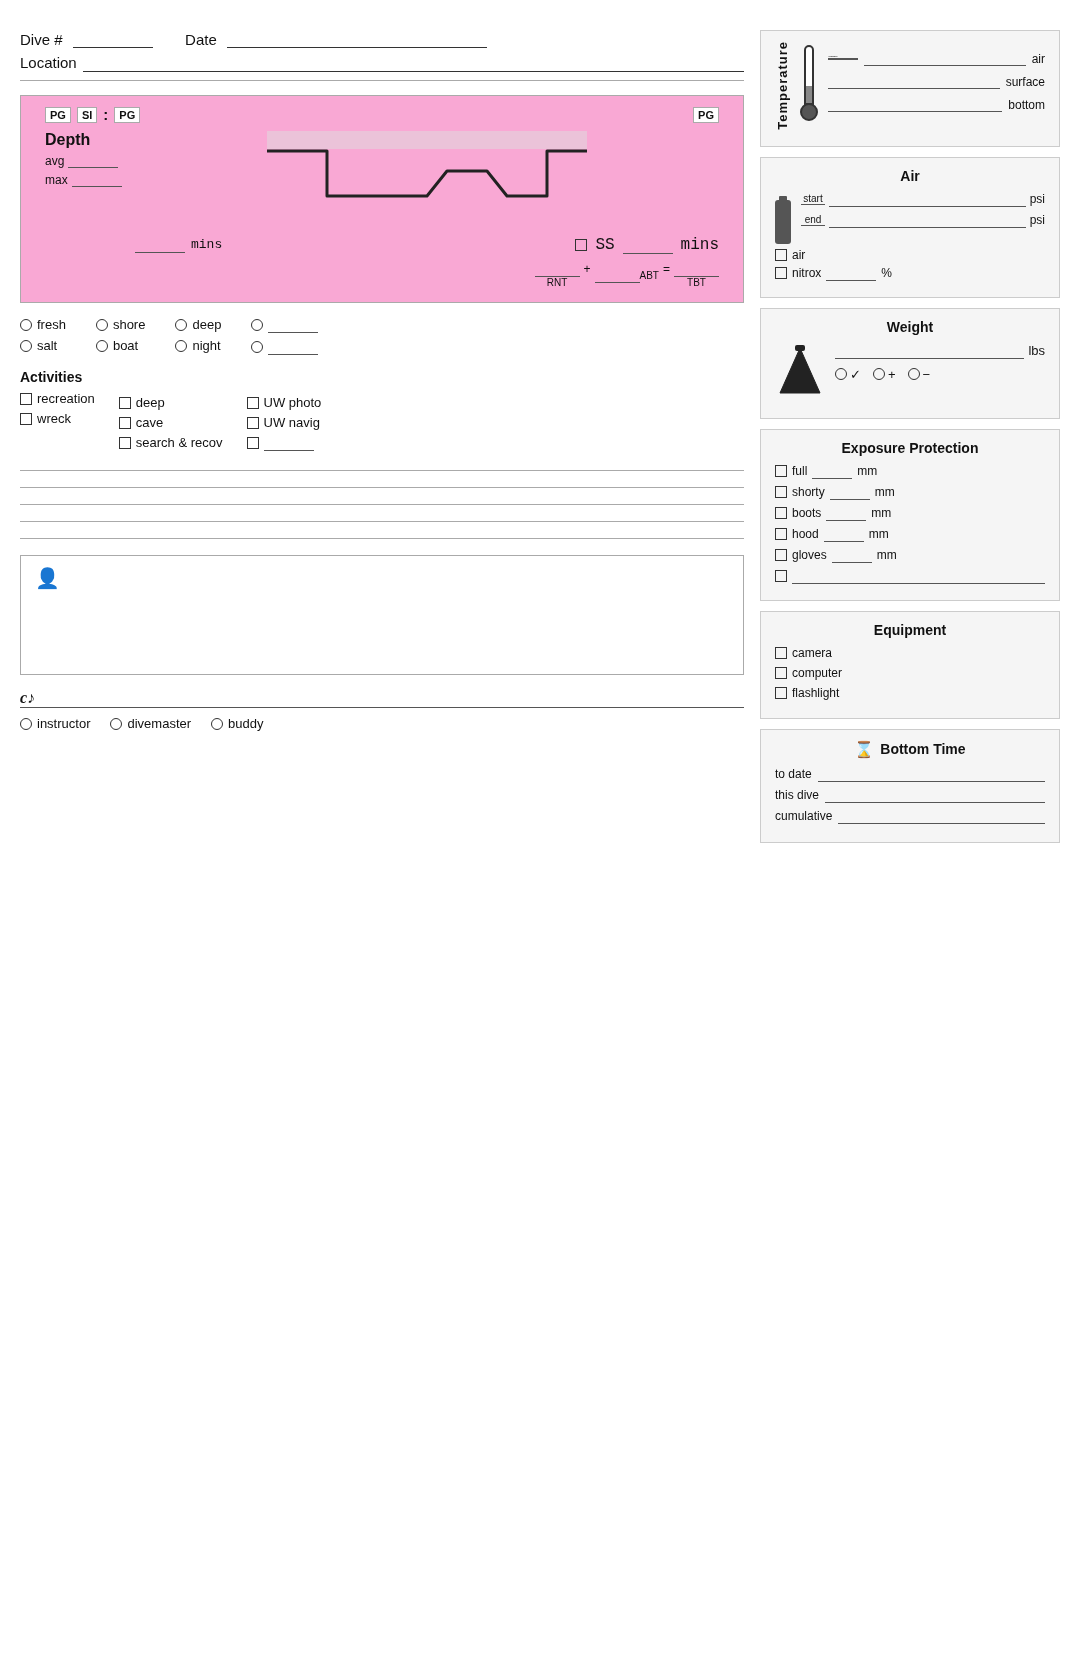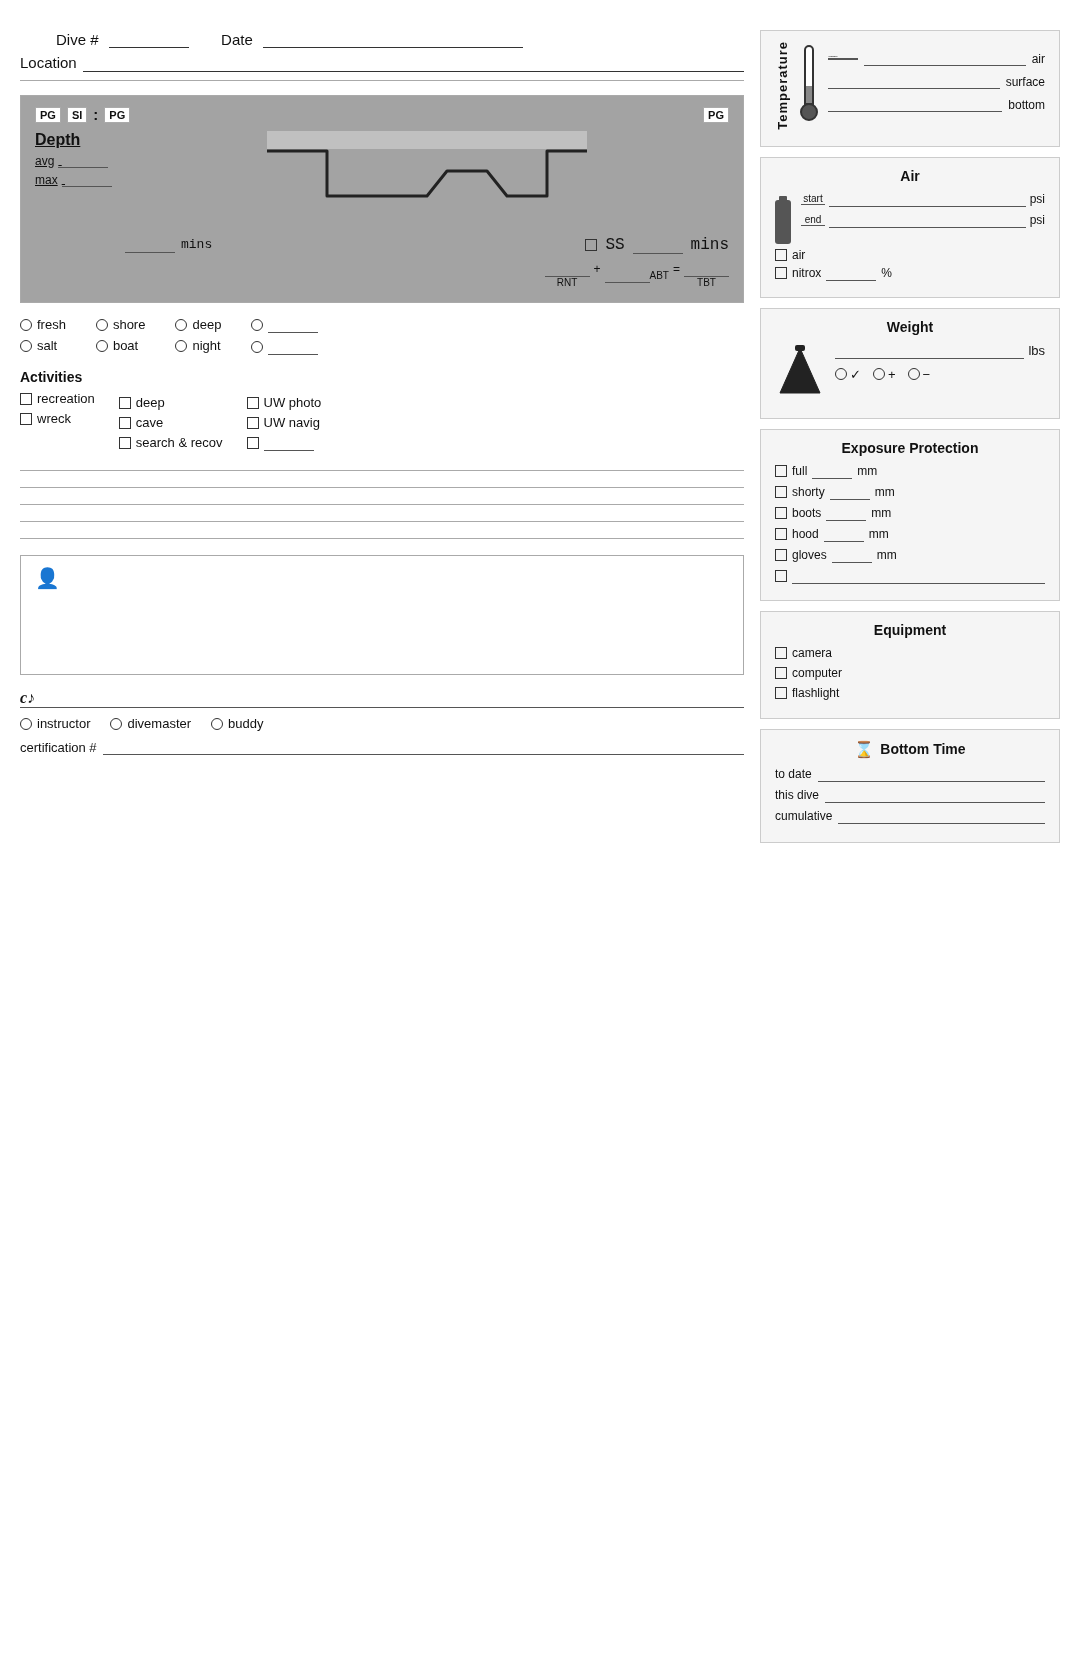--- a/index.html
+++ b/index.html
@@ -33,21 +33,20 @@
     
     .header-section {
       margin-bottom: 14px;
     }
     .header-row {
       display: flex;
       align-items: center;
       gap: 10px;
       margin-bottom: 6px;
       font-size: 15px;
-      margin-left: 36px;
     }
     .header-row span {
       font-weight: normal;
     }
     .underline-field {
       border-bottom: 1px solid #333;
       display: inline-block;
       min-width: 80px;
     }
     .underline-field-long {
@@ -63,22 +62,22 @@
     }
     .location-underline {
       border-bottom: 1px solid #333;
       flex: 1;
       display: inline-block;
     }
 
     
     .dive-profile-box {
       border: 1px solid #aaa;
-      background: #a3a3a3;
-      padding: 10px 14px 14px;
+      background: #f9a8d4;
+      padding: 10px 24px 14px;
       margin-bottom: 14px;
       position: relative;
     }
     .profile-top-row {
       display: flex;
       align-items: center;
       gap: 6px;
       margin-bottom: 8px;
     }
     .profile-box-label {
@@ -507,21 +506,20 @@
     }
 
     
     .profile-content {
       display: flex;
       gap: 10px;
       align-items: flex-start;
     }
     .profile-left {
       min-width: 80px;
-      text-decoration: underline;
     }
     .profile-right {
       flex: 1;
     }
 
     
     .buddy-sig {
       font-style: italic;
       font-size: 16px;
       font-weight: bold;
@@ -724,24 +722,20 @@
         </div>
         <div class="option-item">
           <span class="radio-circle"></span>
           <span>divemaster</span>
         </div>
         <div class="option-item">
           <span class="radio-circle"></span>
           <span>buddy</span>
         </div>
       </div>
-      <div class="cert-row">
-        <span>certification #</span>
-        <span class="cert-underline">&nbsp;</span>
-      </div>
     </div>
 
   </div>
 
   <div class="right-col">
 
     <div class="panel">
       <div style="display:flex;gap:10px;align-items:flex-start;">
         <div style="writing-mode:vertical-rl;transform:rotate(180deg);font-size:13px;font-weight:bold;letter-spacing:1px;padding-top:4px;">Temperature</div>
         <div class="thermometer">

